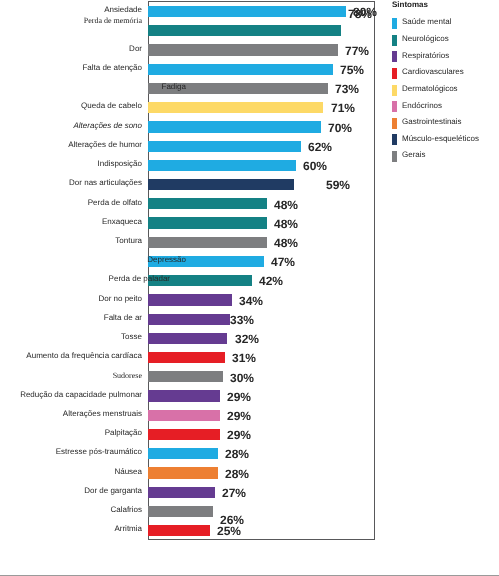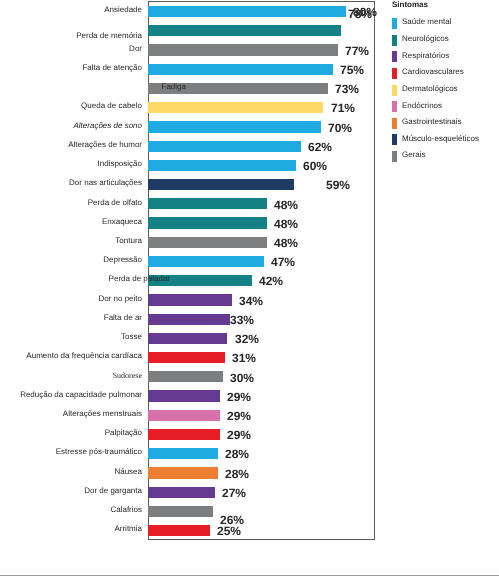--- a/index.html
+++ b/index.html
@@ -89,33 +89,33 @@
         <div class="bar" style="left: -1.4px; top: 426.882px; width: 72.4643px; height: 11.2px; background: rgb(230, 30, 37);"></div>
         <div class="bar" style="left: -1.4px; top: 446.104px; width: 70.0025px; height: 11.2px; background: rgb(31, 171, 226);"></div>
         <div class="bar" style="left: -1.4px; top: 465.325px; width: 70.0025px; height: 11.2px; background: rgb(237, 127, 50);"></div>
         <div class="bar" style="left: -1.4px; top: 484.546px; width: 67.5406px; height: 11.2px; background: rgb(101, 59, 145);"></div>
         <div class="bar" style="left: -1.4px; top: 503.768px; width: 65.0787px; height: 11.2px; background: rgb(125, 126, 128);"></div>
         <div class="bar" style="left: -1.4px; top: 522.989px; width: 62.6168px; height: 11.2px; background: rgb(230, 30, 37);"></div>
       </div>
   </div>
   <div id="vlabels">
       <div class="vlabel" style="top: 6.36071px;">Ansiedade</div>
-      <div class="vlabel" style="top: 32px;">Perda de memória</div>
+      <div class="vlabel" style="top: 17px; font-family: Liberation Serif, serif;">Perda de memória</div>
       <div class="vlabel" style="top: 44.8036px;">Dor</div>
       <div class="vlabel" style="top: 64.025px;">Falta de atenção</div>
       <div class="vlabel" style="top: 83.2464px; margin-left: 44px;">Fadiga</div>
       <div class="vlabel" style="top: 102.468px;">Queda de cabelo</div>
       <div class="vlabel" style="top: 121.689px; font-style: italic;">Alterações de sono</div>
       <div class="vlabel" style="top: 140.911px;">Alterações de humor</div>
       <div class="vlabel" style="top: 160.132px;">Indisposição</div>
       <div class="vlabel" style="top: 179.354px;">Dor nas articulações</div>
       <div class="vlabel" style="top: 198.575px;">Perda de olfato</div>
       <div class="vlabel" style="top: 217.796px;">Enxaqueca</div>
       <div class="vlabel" style="top: 237.018px;">Tontura</div>
-      <div class="vlabel" style="top: 256.239px;">Depressão</div>
+      <div class="vlabel" style="top: 256.239px; padding-left: 44px;">Depressão</div>
       <div class="vlabel" style="top: 275.461px; padding-left: 28px;">Perda de paladar</div>
       <div class="vlabel" style="top: 294.682px;">Dor no peito</div>
       <div class="vlabel" style="top: 313.904px;">Falta de ar</div>
       <div class="vlabel" style="top: 333.125px;">Tosse</div>
       <div class="vlabel" style="top: 352.346px;">Aumento da frequência cardíaca</div>
       <div class="vlabel" style="top: 371.568px; font-family: Liberation Serif, serif;">Sudorese</div>
       <div class="vlabel" style="top: 390.789px;">Redução da capacidade pulmonar</div>
       <div class="vlabel" style="top: 410.011px;">Alterações menstruais</div>
       <div class="vlabel" style="top: 429.232px;">Palpitação</div>
       <div class="vlabel" style="top: 448.454px;">Estresse pós-traumático</div>

